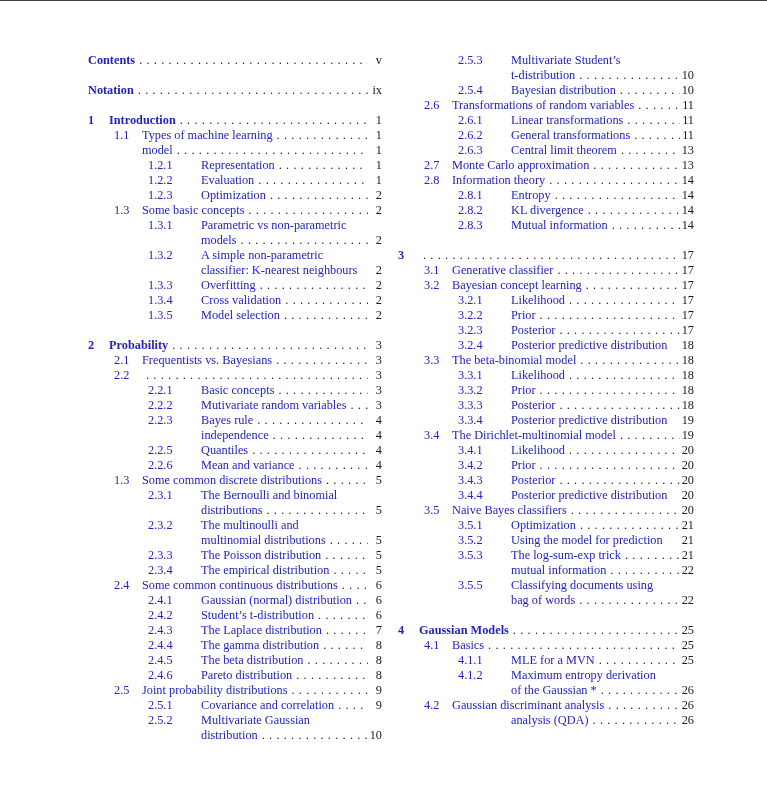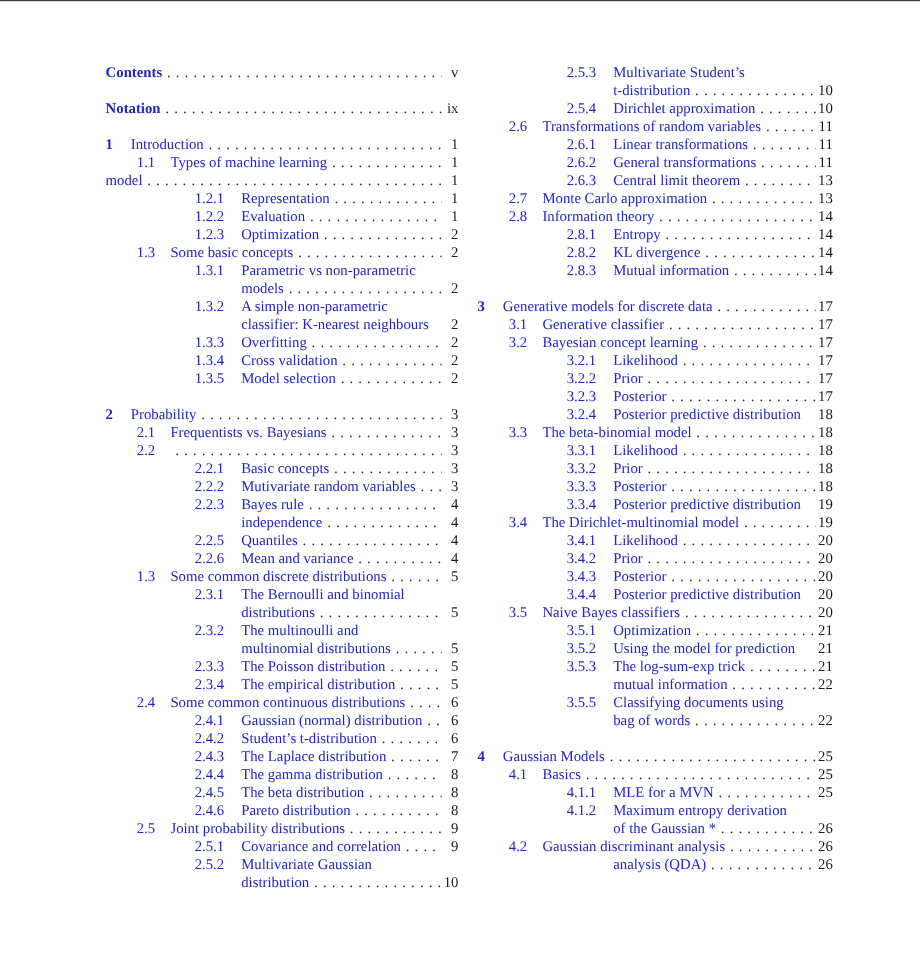--- a/index.html
+++ b/index.html
@@ -10,24 +10,24 @@
     font-size:12.3px;color:#1d1d1d;
   }
   .col{position:absolute;top:52px;}
   .col-left{left:88px;width:294px;}
   .col-right{left:398px;width:296px;}
   .row{display:flex;align-items:baseline;height:15px;line-height:15px;white-space:nowrap;}
   .gap{height:15px;}
   .num,.text{flex:none;color:#2323c3;}
   .row-front .text{font-weight:bold;}
   .row-chapter .num{width:21px;font-weight:bold;}
-  .row-chapter .text{font-weight:normal;}
+  .row-chapter .text{font-weight:bold;}
   .row-section .num{margin-left:26px;width:28px;}
-  .row-sub .num{margin-left:60px;width:53px;text-align:center;}
-  .row-seccont .text{text-align:right;}
+  .row-sub .num{margin-left:60px;width:53px;}
+  .row-seccont .text{margin-left:54px;text-align:right;}
   .row-subcont .text{margin-left:113px;}
   .leader{
     flex:1 1 auto;overflow:hidden;white-space:nowrap;
     color:#222222;padding:0 3px 0 4px;letter-spacing:.6px;
   }
   .pg{flex:none;text-align:right;min-width:14px;color:#1a1a1a;}
 </style>
 </head>
 <body>
 
@@ -286,21 +286,21 @@
         <span class="text">Multivariate Student’s</span>
         <span class="leader"></span>
       </div>
       <div class="row row-subcont">
         <span class="text">t-distribution</span>
         <span class="leader">.&nbsp;.&nbsp;.&nbsp;.&nbsp;.&nbsp;.&nbsp;.&nbsp;.&nbsp;.&nbsp;.&nbsp;.&nbsp;.&nbsp;.&nbsp;.&nbsp;.&nbsp;.&nbsp;.&nbsp;.&nbsp;.&nbsp;.&nbsp;.&nbsp;.&nbsp;.&nbsp;.&nbsp;.&nbsp;.&nbsp;.&nbsp;.&nbsp;.&nbsp;.&nbsp;.&nbsp;.&nbsp;.&nbsp;.&nbsp;.&nbsp;.&nbsp;.&nbsp;.&nbsp;.&nbsp;.&nbsp;.&nbsp;.&nbsp;.&nbsp;.&nbsp;.&nbsp;.&nbsp;.&nbsp;.&nbsp;.&nbsp;.&nbsp;.&nbsp;.&nbsp;.&nbsp;.&nbsp;.&nbsp;.&nbsp;.&nbsp;.&nbsp;.&nbsp;.&nbsp;.&nbsp;.&nbsp;.&nbsp;.&nbsp;.&nbsp;.&nbsp;.&nbsp;.&nbsp;.&nbsp;.&nbsp;</span>
         <span class="pg">10</span>
       </div>
       <div class="row row-sub">
         <span class="num">2.5.4</span>
-        <span class="text">Dirichlet approximation</span>
+        <span class="text">Bayesian distribution</span>
         <span class="leader">.&nbsp;.&nbsp;.&nbsp;.&nbsp;.&nbsp;.&nbsp;.&nbsp;.&nbsp;.&nbsp;.&nbsp;.&nbsp;.&nbsp;.&nbsp;.&nbsp;.&nbsp;.&nbsp;.&nbsp;.&nbsp;.&nbsp;.&nbsp;.&nbsp;.&nbsp;.&nbsp;.&nbsp;.&nbsp;.&nbsp;.&nbsp;.&nbsp;.&nbsp;.&nbsp;.&nbsp;.&nbsp;.&nbsp;.&nbsp;.&nbsp;.&nbsp;.&nbsp;.&nbsp;.&nbsp;.&nbsp;.&nbsp;.&nbsp;.&nbsp;.&nbsp;.&nbsp;.&nbsp;.&nbsp;.&nbsp;.&nbsp;.&nbsp;.&nbsp;.&nbsp;.&nbsp;.&nbsp;.&nbsp;.&nbsp;.&nbsp;.&nbsp;.&nbsp;.&nbsp;.&nbsp;.&nbsp;.&nbsp;.&nbsp;.&nbsp;.&nbsp;.&nbsp;.&nbsp;.&nbsp;.&nbsp;</span>
         <span class="pg">10</span>
       </div>
       <div class="row row-section">
         <span class="num">2.6</span>
         <span class="text">Transformations of random variables</span>
         <span class="leader">.&nbsp;.&nbsp;.&nbsp;.&nbsp;.&nbsp;.&nbsp;.&nbsp;.&nbsp;.&nbsp;.&nbsp;.&nbsp;.&nbsp;.&nbsp;.&nbsp;.&nbsp;.&nbsp;.&nbsp;.&nbsp;.&nbsp;.&nbsp;.&nbsp;.&nbsp;.&nbsp;.&nbsp;.&nbsp;.&nbsp;.&nbsp;.&nbsp;.&nbsp;.&nbsp;.&nbsp;.&nbsp;.&nbsp;.&nbsp;.&nbsp;.&nbsp;.&nbsp;.&nbsp;.&nbsp;.&nbsp;.&nbsp;.&nbsp;.&nbsp;.&nbsp;.&nbsp;.&nbsp;.&nbsp;.&nbsp;.&nbsp;.&nbsp;.&nbsp;.&nbsp;.&nbsp;.&nbsp;.&nbsp;.&nbsp;.&nbsp;.&nbsp;.&nbsp;.&nbsp;.&nbsp;.&nbsp;.&nbsp;.&nbsp;.&nbsp;.&nbsp;.&nbsp;.&nbsp;.&nbsp;.&nbsp;</span>
         <span class="pg">11</span>
       </div>
       <div class="row row-sub">
@@ -347,21 +347,20 @@
       </div>
       <div class="row row-sub">
         <span class="num">2.8.3</span>
         <span class="text">Mutual information</span>
         <span class="leader">.&nbsp;.&nbsp;.&nbsp;.&nbsp;.&nbsp;.&nbsp;.&nbsp;.&nbsp;.&nbsp;.&nbsp;.&nbsp;.&nbsp;.&nbsp;.&nbsp;.&nbsp;.&nbsp;.&nbsp;.&nbsp;.&nbsp;.&nbsp;.&nbsp;.&nbsp;.&nbsp;.&nbsp;.&nbsp;.&nbsp;.&nbsp;.&nbsp;.&nbsp;.&nbsp;.&nbsp;.&nbsp;.&nbsp;.&nbsp;.&nbsp;.&nbsp;.&nbsp;.&nbsp;.&nbsp;.&nbsp;.&nbsp;.&nbsp;.&nbsp;.&nbsp;.&nbsp;.&nbsp;.&nbsp;.&nbsp;.&nbsp;.&nbsp;.&nbsp;.&nbsp;.&nbsp;.&nbsp;.&nbsp;.&nbsp;.&nbsp;.&nbsp;.&nbsp;.&nbsp;.&nbsp;.&nbsp;.&nbsp;.&nbsp;.&nbsp;.&nbsp;.&nbsp;.&nbsp;.&nbsp;.&nbsp;</span>
         <span class="pg">14</span>
       </div>
       <div class="gap"></div>
       <div class="row row-chapter">
         <span class="num">3</span>
-        <span class="text">Generative models for discrete data</span>
         <span class="leader">.&nbsp;.&nbsp;.&nbsp;.&nbsp;.&nbsp;.&nbsp;.&nbsp;.&nbsp;.&nbsp;.&nbsp;.&nbsp;.&nbsp;.&nbsp;.&nbsp;.&nbsp;.&nbsp;.&nbsp;.&nbsp;.&nbsp;.&nbsp;.&nbsp;.&nbsp;.&nbsp;.&nbsp;.&nbsp;.&nbsp;.&nbsp;.&nbsp;.&nbsp;.&nbsp;.&nbsp;.&nbsp;.&nbsp;.&nbsp;.&nbsp;.&nbsp;.&nbsp;.&nbsp;.&nbsp;.&nbsp;.&nbsp;.&nbsp;.&nbsp;.&nbsp;.&nbsp;.&nbsp;.&nbsp;.&nbsp;.&nbsp;.&nbsp;.&nbsp;.&nbsp;.&nbsp;.&nbsp;.&nbsp;.&nbsp;.&nbsp;.&nbsp;.&nbsp;.&nbsp;.&nbsp;.&nbsp;.&nbsp;.&nbsp;.&nbsp;.&nbsp;.&nbsp;.&nbsp;.&nbsp;.&nbsp;</span>
         <span class="pg">17</span>
       </div>
       <div class="row row-section">
         <span class="num">3.1</span>
         <span class="text">Generative classifier</span>
         <span class="leader">.&nbsp;.&nbsp;.&nbsp;.&nbsp;.&nbsp;.&nbsp;.&nbsp;.&nbsp;.&nbsp;.&nbsp;.&nbsp;.&nbsp;.&nbsp;.&nbsp;.&nbsp;.&nbsp;.&nbsp;.&nbsp;.&nbsp;.&nbsp;.&nbsp;.&nbsp;.&nbsp;.&nbsp;.&nbsp;.&nbsp;.&nbsp;.&nbsp;.&nbsp;.&nbsp;.&nbsp;.&nbsp;.&nbsp;.&nbsp;.&nbsp;.&nbsp;.&nbsp;.&nbsp;.&nbsp;.&nbsp;.&nbsp;.&nbsp;.&nbsp;.&nbsp;.&nbsp;.&nbsp;.&nbsp;.&nbsp;.&nbsp;.&nbsp;.&nbsp;.&nbsp;.&nbsp;.&nbsp;.&nbsp;.&nbsp;.&nbsp;.&nbsp;.&nbsp;.&nbsp;.&nbsp;.&nbsp;.&nbsp;.&nbsp;.&nbsp;.&nbsp;.&nbsp;.&nbsp;.&nbsp;.&nbsp;</span>
         <span class="pg">17</span>
       </div>
       <div class="row row-section">

